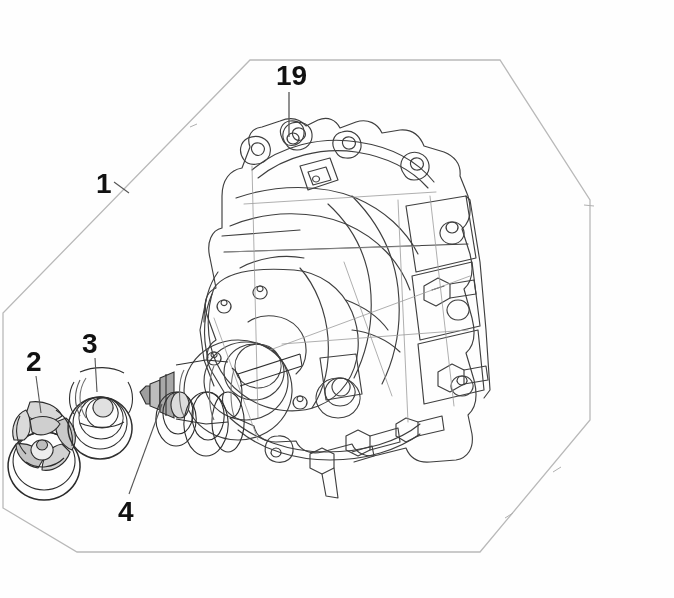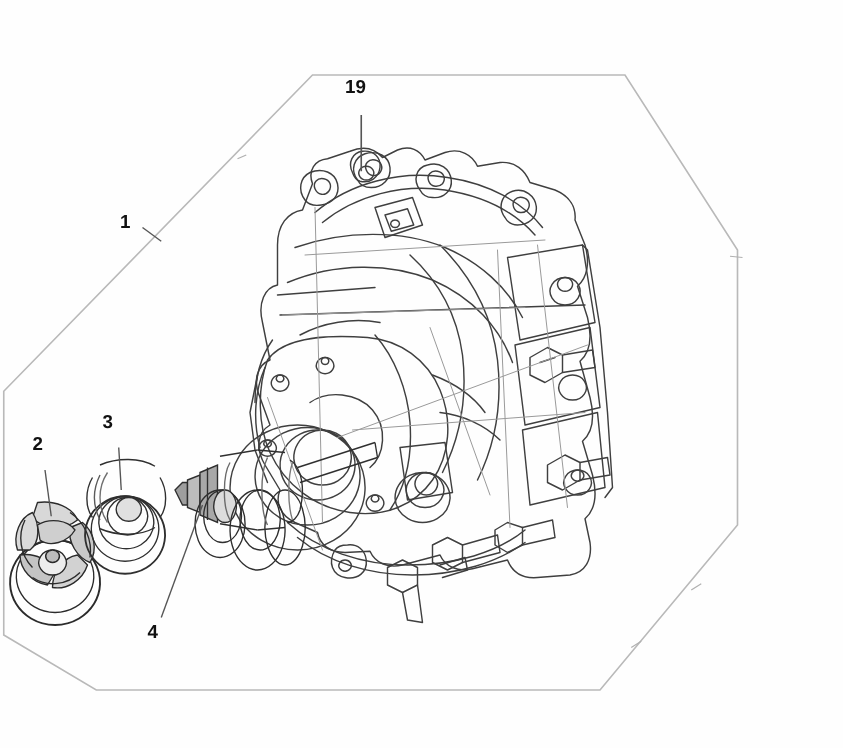--- a/index.html
+++ b/index.html
@@ -7,21 +7,21 @@
     width:674px;height:598px;
     font-family:"Liberation Sans", sans-serif;
     position:relative;overflow:hidden;
     background:#fefefe;
   }
   #diagram-root{position:absolute;left:0;top:0;width:674px;height:598px;}
   svg.layer{position:absolute;left:0;top:0;width:674px;height:598px;}
   .callout-label{
     position:absolute;
     font-family:"Liberation Sans", sans-serif;
-    font-size:15px;
+    font-size:28px;
     font-weight:700;
     color:#111111;
     line-height:1;
     letter-spacing:0px;
     user-select:none;
   }
   .cl-19{left:276px;top:62px;}
   .cl-1{left:96px;top:170px;}
   .cl-2{left:26px;top:348px;}
   .cl-3{left:82px;top:330px;}

